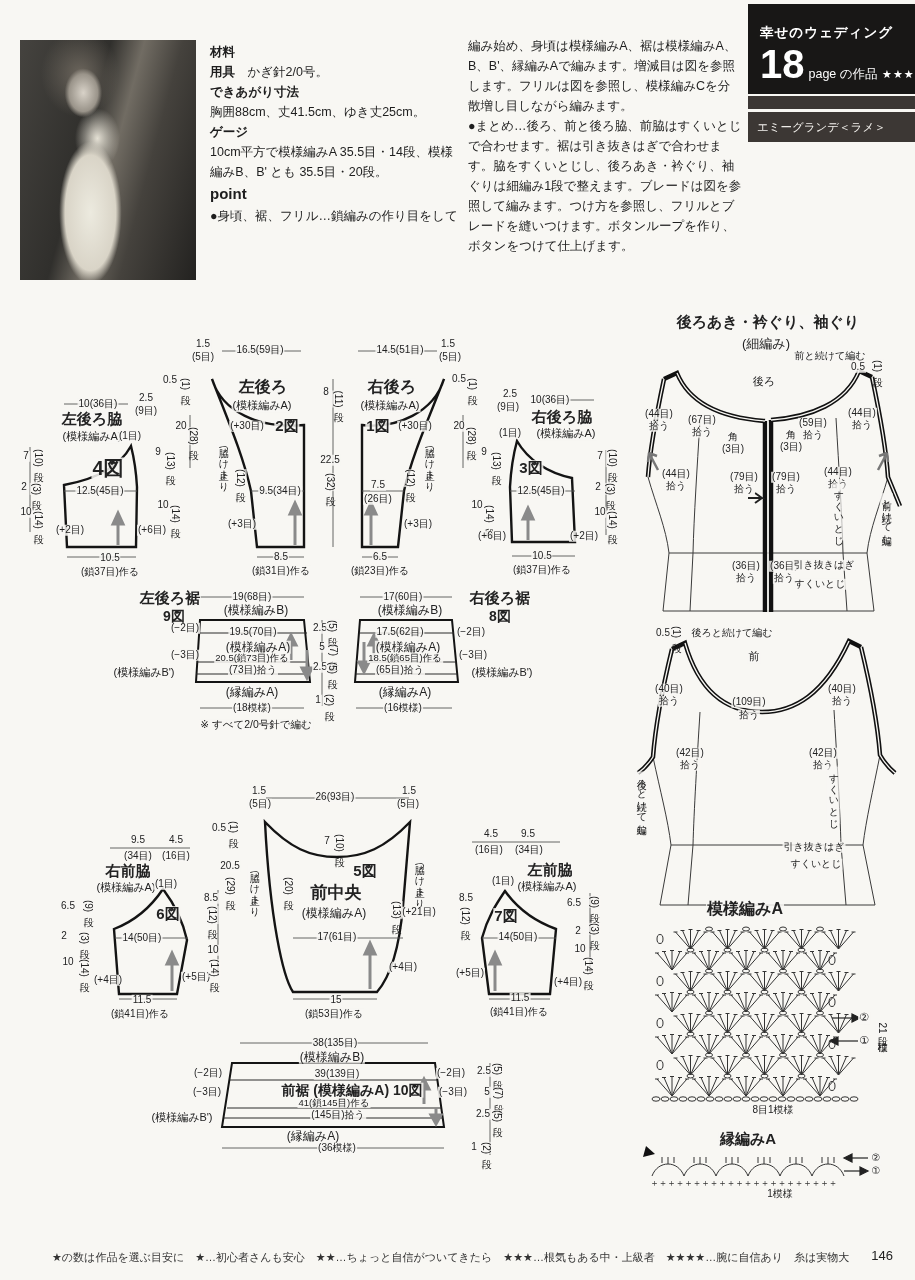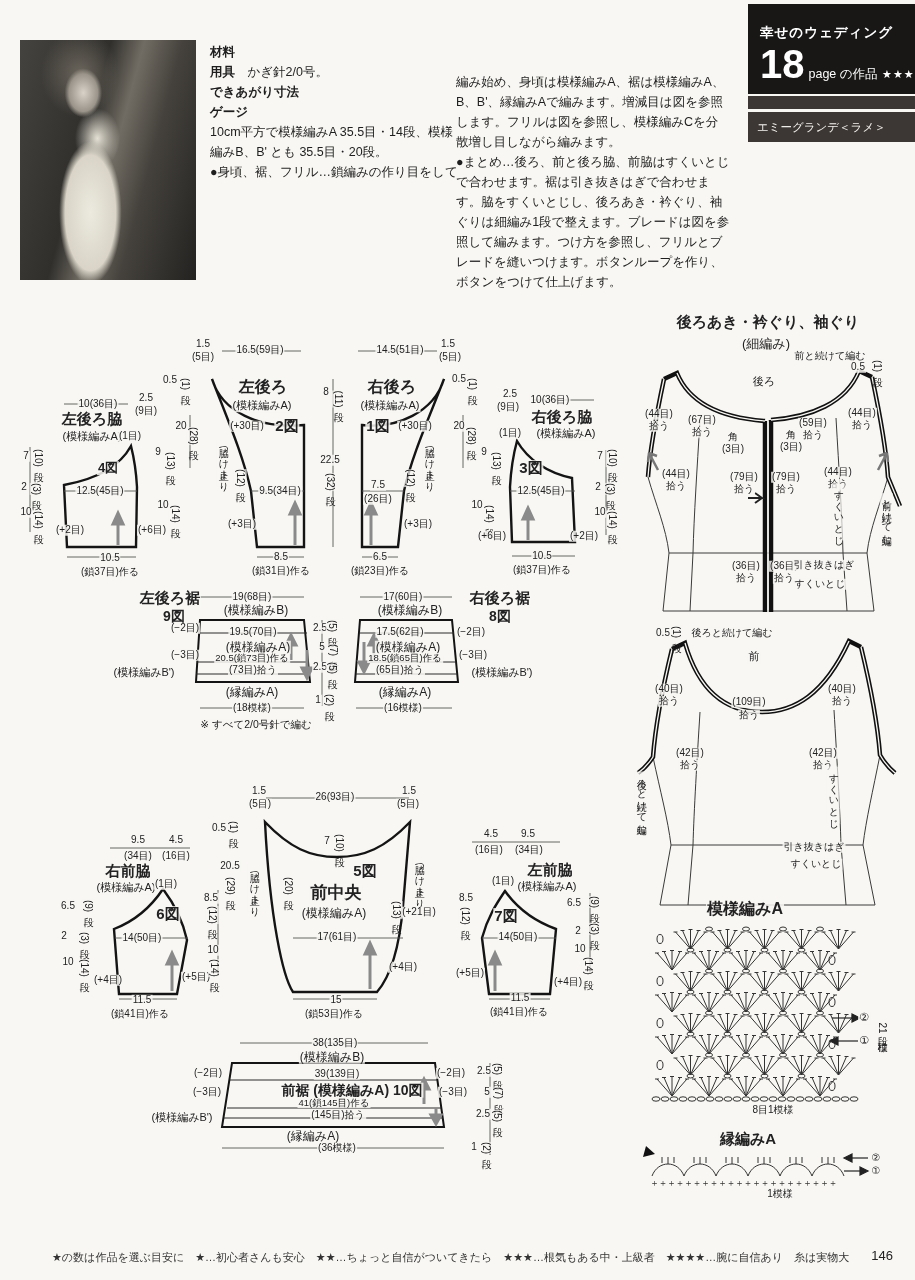--- a/index.html
+++ b/index.html
@@ -10,21 +10,21 @@
     background:
       radial-gradient(ellipse 26px 34px at 36% 22%, #d8d2c8 0%, #9a948a 55%, rgba(0,0,0,0) 72%),
       radial-gradient(ellipse 52px 58px at 34% 14%, #6b655c 0%, rgba(0,0,0,0) 75%),
       radial-gradient(ellipse 46px 105px at 40% 72%, #eceadf 0%, #d9d4c7 55%, rgba(0,0,0,0) 68%),
       radial-gradient(ellipse 30px 40px at 44% 41%, #e4e0d4 0%, rgba(0,0,0,0) 75%),
       linear-gradient(105deg,#45433f 0%,#302f2c 38%,#716c63 52%,#45423d 68%,#232220 100%);}
   .txtcol{position:absolute;font-size:12.5px;line-height:1.6;}
   .txtcol p{margin:0;}
   .h-bold{font-weight:bold;}
   #materials{left:210px;top:42px;width:252px;}
-  #instructions{left:456px;top:36px;width:274px;white-space:pre-line;margin-top:36px;}
+  #instructions{left:468px;top:36px;width:274px;white-space:pre-line;}
   #titlebox{position:absolute;left:748px;top:4px;width:191px;height:90px;background:#181716;color:#fff;padding-left:48px;}
   #titlebox .series{position:absolute;left:12px;top:20px;font-size:13.5px;font-weight:bold;letter-spacing:1px;}
   #titlebox .pagerow{position:absolute;left:12px;top:38px;white-space:nowrap;}
   #titlebox .bignum{font-size:40px;font-weight:bold;}
   #titlebox .pagetxt{font-size:12.5px;margin-left:4px;}
   #titlebox .stars{font-size:11px;letter-spacing:1px;}
   #strip1{position:absolute;left:748px;top:96px;width:167px;height:13px;background:#3c3734;}
   #strip2{position:absolute;left:748px;top:112px;width:167px;height:30px;background:#3c3734;color:#f4f2ee;
     font-size:11.5px;display:flex;align-items:center;padding-left:9px;box-sizing:border-box;}
   
@@ -42,22 +42,24 @@
 <body>
 
 <div id="page">
 
   <div id="photo"></div>
 
   <div id="materials" class="txtcol">
     <p class="h-bold">材料</p>
     <p><span class="h-bold">用具</span>　<span>かぎ針2/0号。</span></p>
     <p class="h-bold">できあがり寸法</p>
+    <p>胸囲88cm、丈41.5cm、ゆき丈25cm。</p>
     <p class="h-bold">ゲージ</p>
     <p>10cm平方で模様編みA 35.5目・14段、模様編みB、B' とも 35.5目・20段。</p>
+    <p class="h-bold" style="font-size:15px">point</p>
     <p>●身頃、裾、フリル…鎖編みの作り目をして</p>
   </div>
 
   <div id="instructions" class="txtcol">編み始め、身頃は模様編みA、裾は模様編みA、B、B'、縁編みAで編みます。増減目は図を参照します。フリルは図を参照し、模様編みCを分散増し目しながら編みます。
 ●まとめ…後ろ、前と後ろ脇、前脇はすくいとじで合わせます。裾は引き抜きはぎで合わせます。脇をすくいとじし、後ろあき・衿ぐり、袖ぐりは細編み1段で整えます。ブレードは図を参照して編みます。つけ方を参照し、フリルとブレードを縫いつけます。ボタンループを作り、ボタンをつけて仕上げます。</div>
 
   <div id="titlebox">
     <div class="series">幸せのウェディング</div>
     <div class="pagerow">
       <span class="bignum">18</span><span class="pagetxt">page の作品</span>
@@ -282,21 +284,21 @@
       <span class="lbl" style="left: 98px; top: 404px;">10(36目)</span>
       <span class="lbl b" style="left: 92px; top: 419px; font-size: 15px;">左後ろ脇</span>
       <span class="lbl" style="left: 92px; top: 437px; font-size: 11px;">(模様編みA)</span>
       <span class="lbl" style="left: 130px; top: 436px;">(1目)</span>
       <span class="lbl" style="left: 26px; top: 456px;">7</span>
       <span class="lbl v" style="left: 38px; top: 458px;">(10段)</span>
       <span class="lbl" style="left: 24px; top: 487px;">2</span>
       <span class="lbl v" style="left: 36px; top: 489px;">(3段)</span>
       <span class="lbl" style="left: 26px; top: 512px;">10</span>
       <span class="lbl v" style="left: 38px; top: 520px;">(14段)</span>
-      <span class="lbl b" style="left: 108px; top: 468px; font-size: 13px;">4図</span>
+      <span class="lbl b" style="left: 108px; top: 468px; font-size: 20px;">4図</span>
       <span class="lbl" style="left: 100px; top: 491px;">12.5(45目)</span>
       <span class="lbl" style="left: 70px; top: 530px;">(+2目)</span>
       <span class="lbl" style="left: 152px; top: 530px;">(+6目)</span>
       <span class="lbl" style="left: 110px; top: 558px;">10.5</span>
       <span class="lbl" style="left: 110px; top: 572px;">(鎖37目)作る</span>
       <span class="lbl" style="left: 203px; top: 344px;">1.5</span>
       <span class="lbl" style="left: 203px; top: 357px;">(5目)</span>
       <span class="lbl" style="left: 260px; top: 350px;">16.5(59目)</span>
       <span class="lbl" style="left: 170px; top: 380px;">0.5</span>
       <span class="lbl v" style="left: 185px; top: 384px;">(1段)</span>

